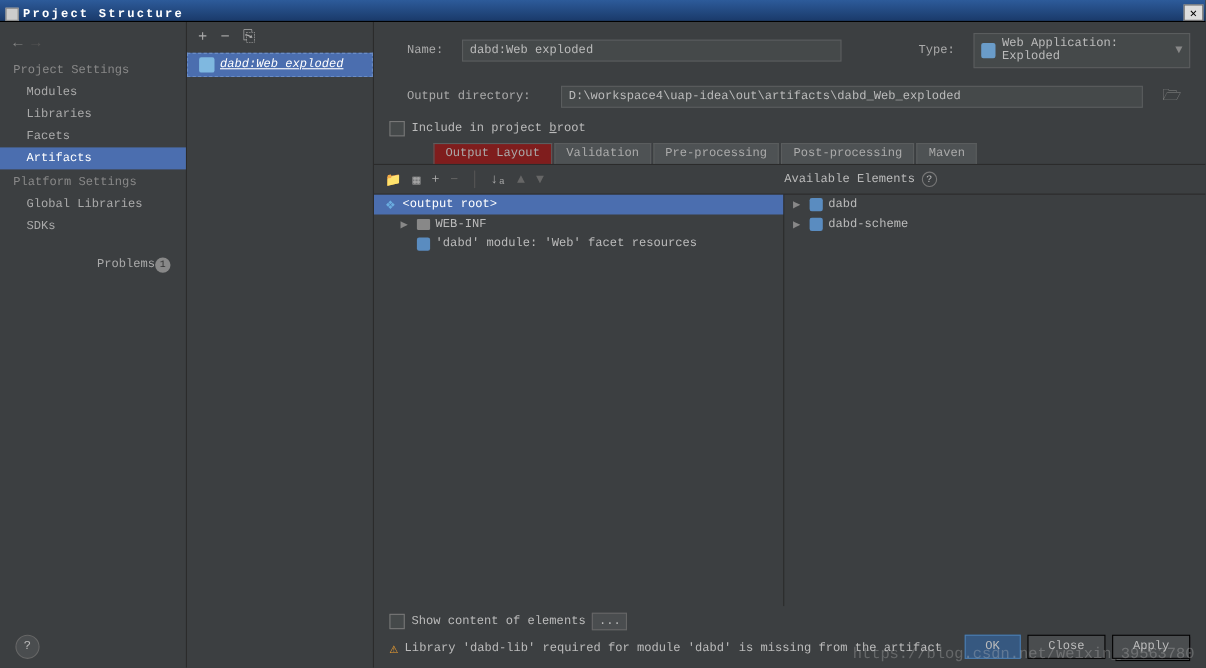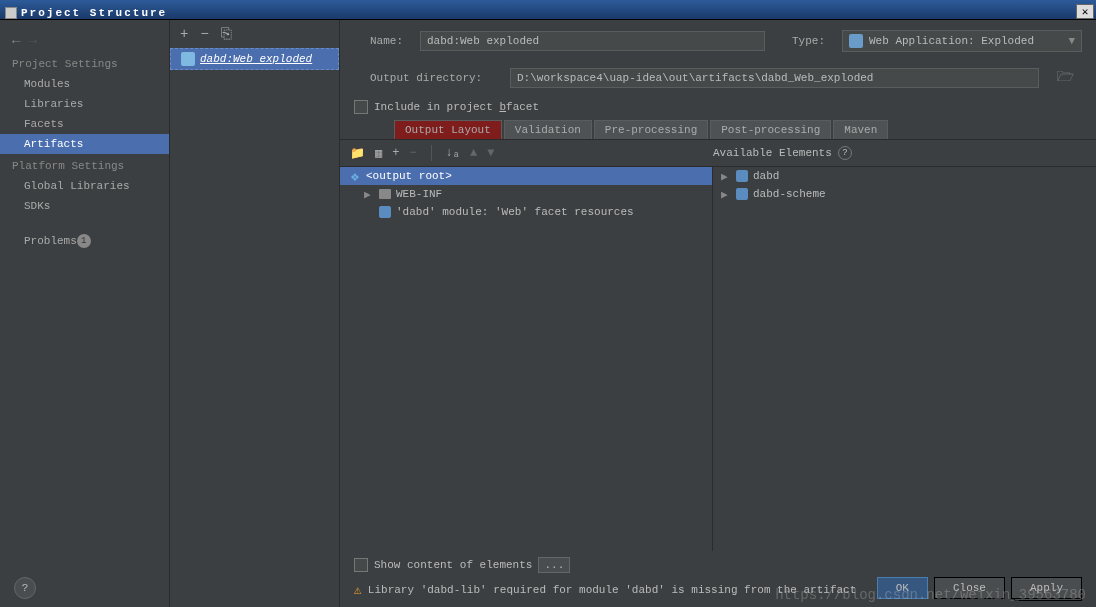--- a/index.html
+++ b/index.html
@@ -55,21 +55,21 @@
       padding: 4px 12px 4px 24px;
       cursor: pointer;
       color: #aaa;
     }
     .sidebar-item.selected {
       background: #4b6eaf;
       color: #fff;
     }
     .sidebar-item.problems {
       display: flex;
-      justify-content: flex-start;
+      justify-content: flex-end;
       align-items: center;
       padding-right: 14px;
     }
     .badge {
       background: #888;
       color: #333;
       border-radius: 50%;
       width: 14px; height: 14px;
       display: flex; align-items: center; justify-content: center;
       font-size: 9px;
@@ -132,21 +132,21 @@
     }
     .name-input { width: 345px; }
     .output-input { flex: 1; }
     .type-select {
       background: #45494a;
       border: 1px solid #5a5d5e;
       padding: 3px 6px;
       display: flex;
       align-items: center;
       gap: 6px;
-      width: 240px;
+      width: 197px;
       cursor: pointer;
     }
     .type-icon {
       width: 14px; height: 14px;
       background: #6a9cc9;
       border-radius: 2px;
     }
     .type-arrow { margin-left: auto; color: #888; }
     .browse-btn { color: #888; cursor: pointer; padding: 0 8px; font-size: 14px; }
     .checkbox-row {
@@ -336,21 +336,21 @@
         <span class="type-arrow">▼</span>
       </div>
     </div>
     <div class="form-row">
       <span class="form-label output">Output directory:</span>
       <input class="text-input output-input" value="D:\workspace4\uap-idea\out\artifacts\dabd_Web_exploded" style="">
       <span class="browse-btn">🗁</span>
     </div>
     <div class="checkbox-row">
       <div class="checkbox"></div>
-      <span><span>Include in project </span><span class="underline">b</span><span>facet</span></span>
+      <span><span>Include in project </span><span class="underline">b</span><span>root</span></span>
     </div>
     <div class="tabs">
       <div class="tab active">Output Layout</div>
       <div class="tab">Validation</div>
       <div class="tab">Pre-processing</div>
       <div class="tab">Post-processing</div>
       <div class="tab">Maven</div>
     </div>
     <div class="layout-area">
       <div class="layout-toolbar">

